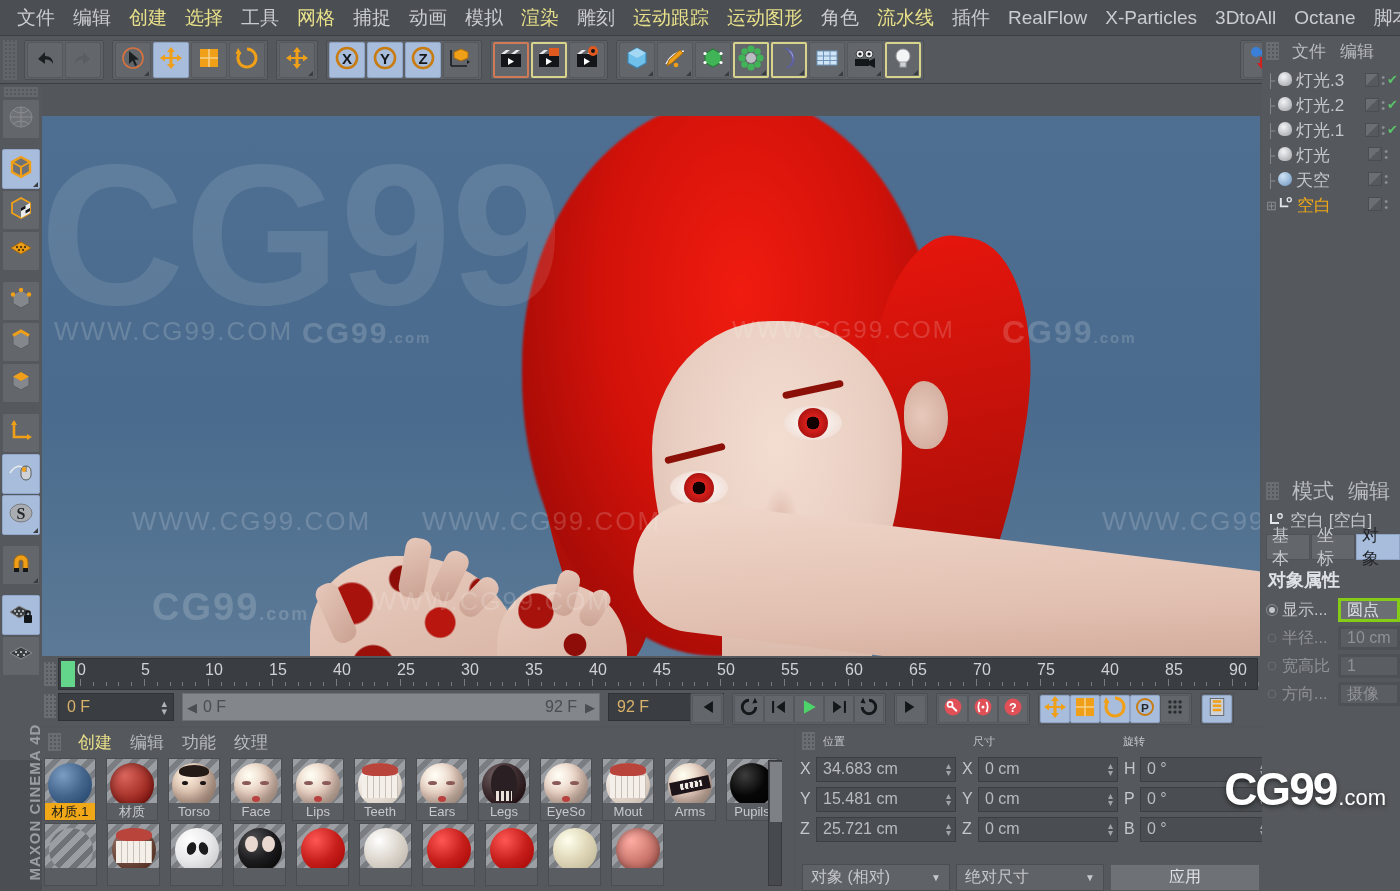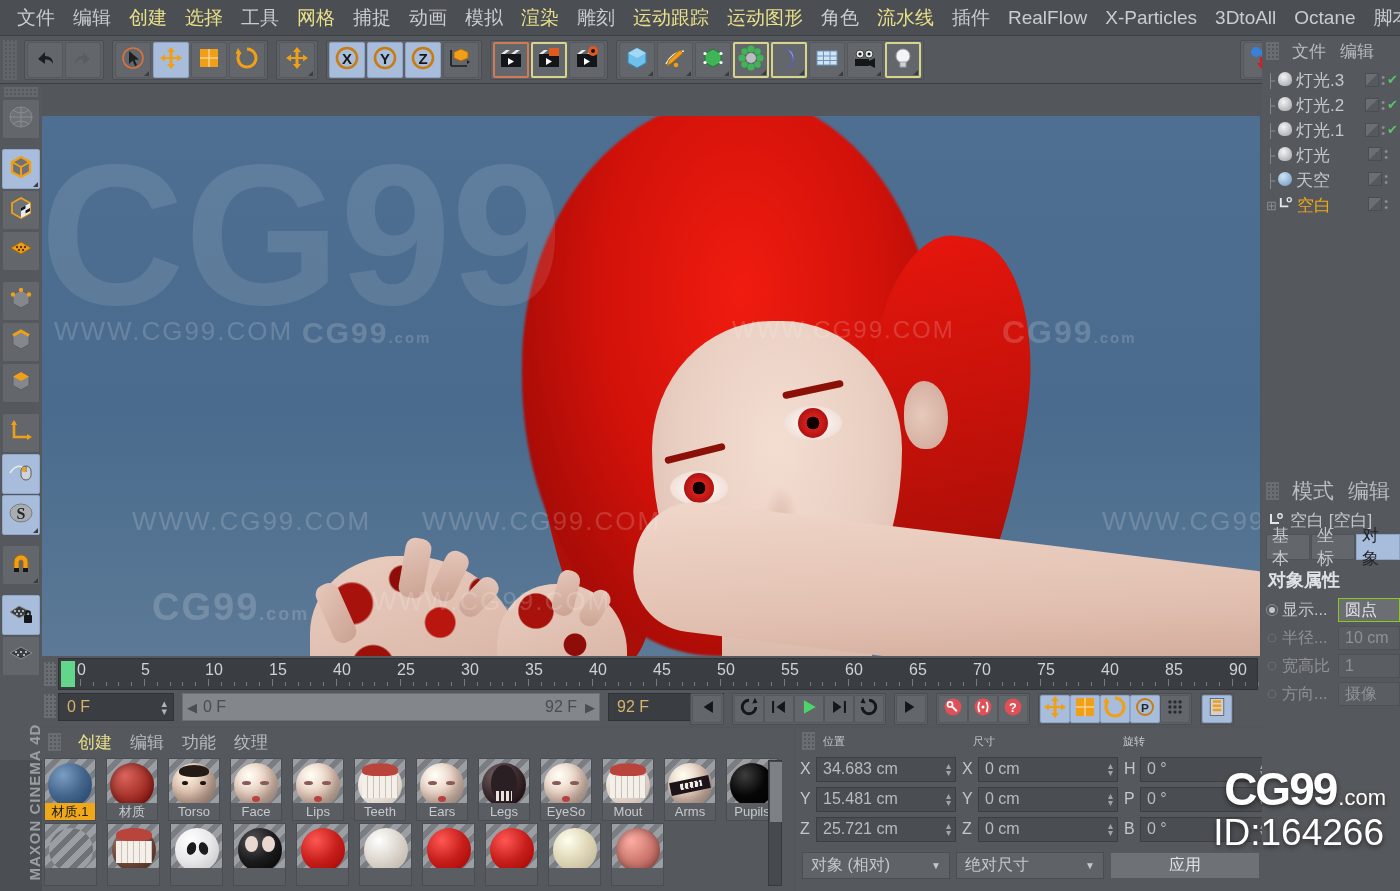--- a/index.html
+++ b/index.html
@@ -273,21 +273,21 @@
   .atab { background:#63666a; border:1px solid #4f5256; color:#c4c7cb; font-size:17px;
      padding:1px 5px; display:flex;align-items:center;}
   .atab.on { background:#a8bcdb; color:#1f2226; border-color:#8ea4c6;}
   .attrsec { color:#dfe2e6; font-size:18px; padding:8px 0 4px 6px; font-weight:bold;}
   .arow { display:flex; align-items:center; height:28px; padding-left:4px; gap:4px;}
   .radio { width:12px;height:12px;border-radius:50%; border:1px solid #8a8d91; position:relative;}
   .radio.on::after { content:""; position:absolute; left:2px;top:2px;width:6px;height:6px;
      border-radius:50%; background:#c4c7cb;}
   .alab { color:#c4c7cb; font-size:16px; width:52px; overflow:hidden; white-space:nowrap;}
   .alab.dim { color:#8f9296; }
-  .aval { background:#6b6e72; border:1px solid #84cc16; height:24px; color:#e2e5e9;
+  .aval { background:#6b6e72; border:3px solid #84cc16; height:24px; color:#e2e5e9;
      font-size:16px; display:flex;align-items:center; padding:0 6px; flex:1;}
   .aval.dim { background:#5a5d61; color:#8f9296; border-color:#4e5155;}
 
   
   .maxon { position:absolute; left:0; top:760px; width:42px; height:131px;
      background:#4b4e52; }
   .maxon .txt { position:absolute; left:-26px; top:52px; width:120px;
      transform:rotate(-90deg); transform-origin:center;
      color:#9b9ea2; font-size:15px; letter-spacing:1px; font-weight:bold;
      text-align:center; white-space:nowrap;}
@@ -1193,21 +1193,21 @@
           </div>
           <span style="width: 6px;"></span>
           <span class="clab">B</span>
           <div class="cinp" style="width: 130px;">
             <span>0 °</span>
             <span class="cspin">▴<br>▾</span>
           </div>
           <span style="width: 6px;"></span>
         </div>
       </div>
-    <div style="display:flex; align-items:center; gap:6px; padding-left:6px; margin-top:8px;">
+    <div style="display:flex; align-items:center; gap:6px; padding-left:6px; margin-top:20px;">
       <div class="csel" style="width:148px;">
         <span>对象 (相对)</span>
         <span style="font-size:10px;">▼</span>
       </div>
       <div class="csel" style="width:148px;">
         <span>绝对尺寸</span>
         <span style="font-size:10px;">▼</span>
       </div>
       <div class="cbtn" style="width:150px;">
         <span>应用</span>
@@ -1332,15 +1332,14 @@
   </div>
 
   <div class="maxon">
     <div class="txt">MAXON CINEMA 4D</div>
   </div>
 
   <div class="cg99logo">
     <span>CG99</span>
     <span class="dotcom">.com</span>
   </div>
-  <div class="cgid">ID:164266</div>
 
 </div>
 
 </body></html>

